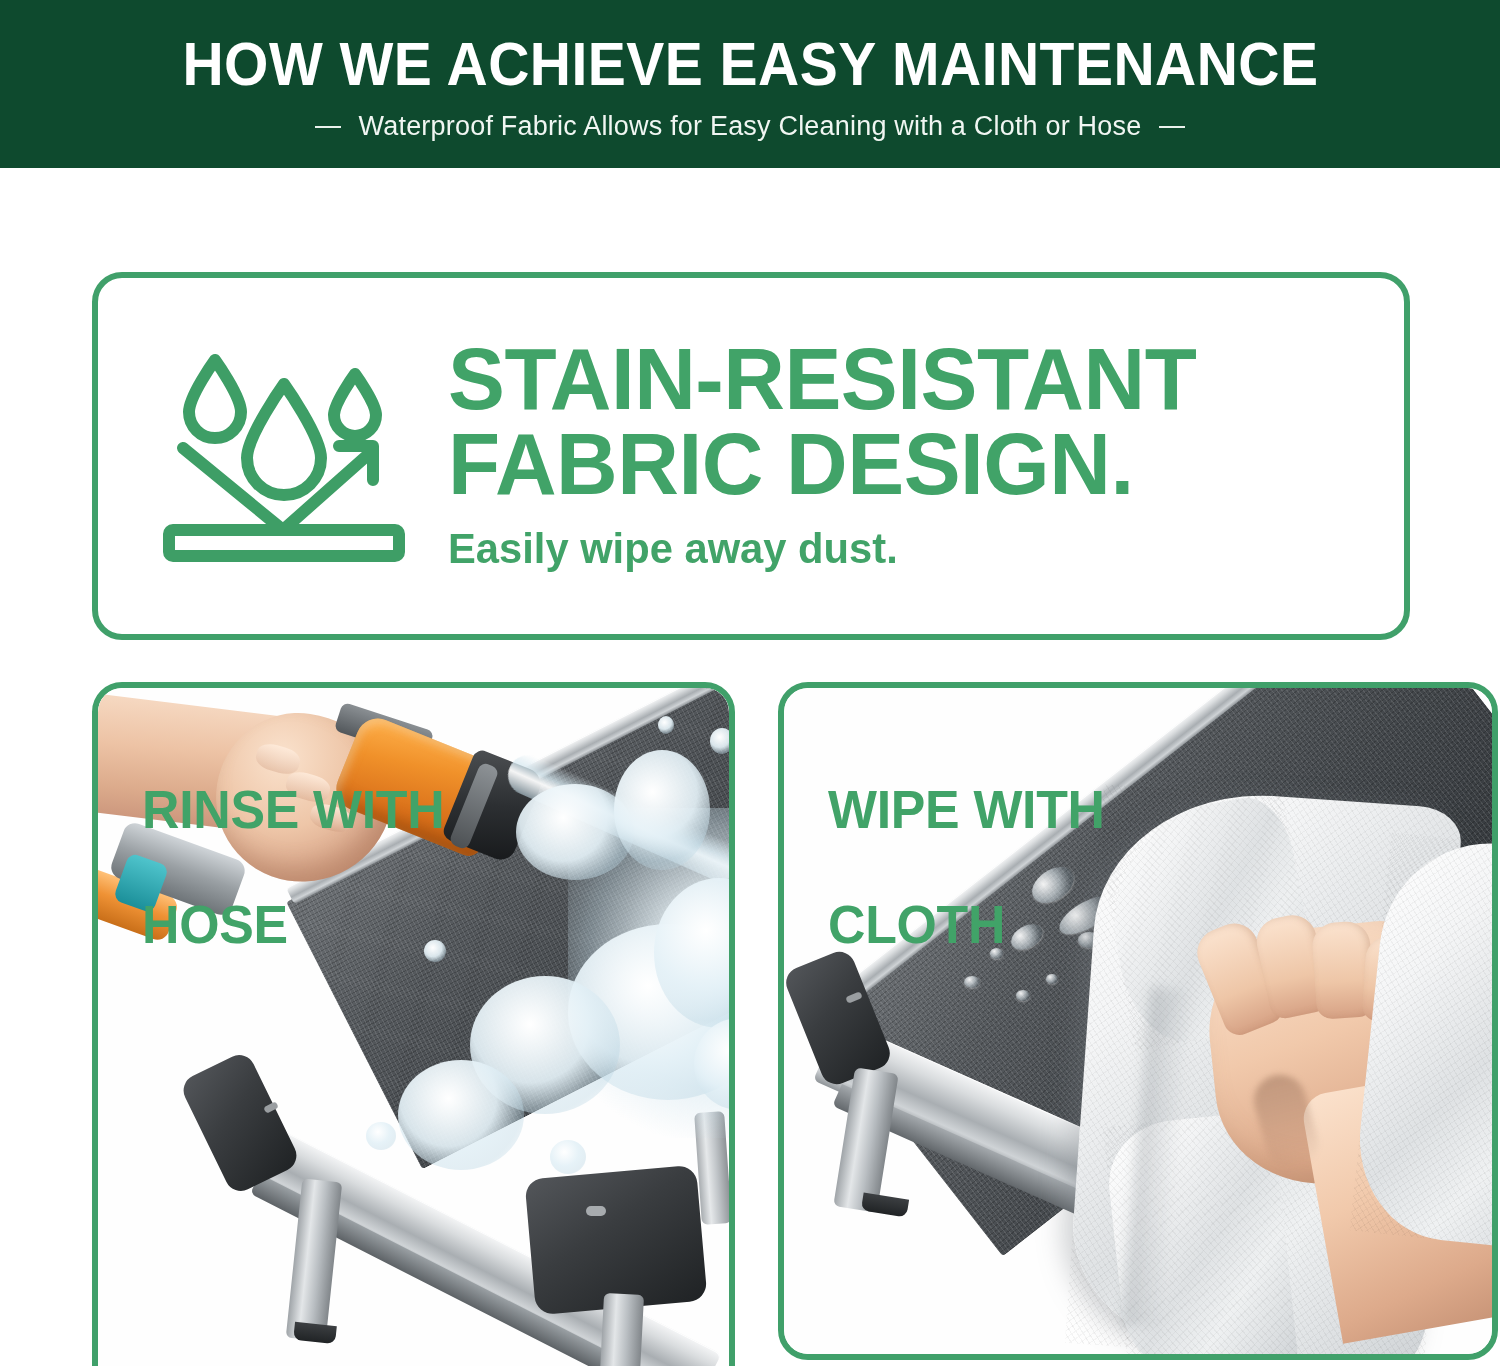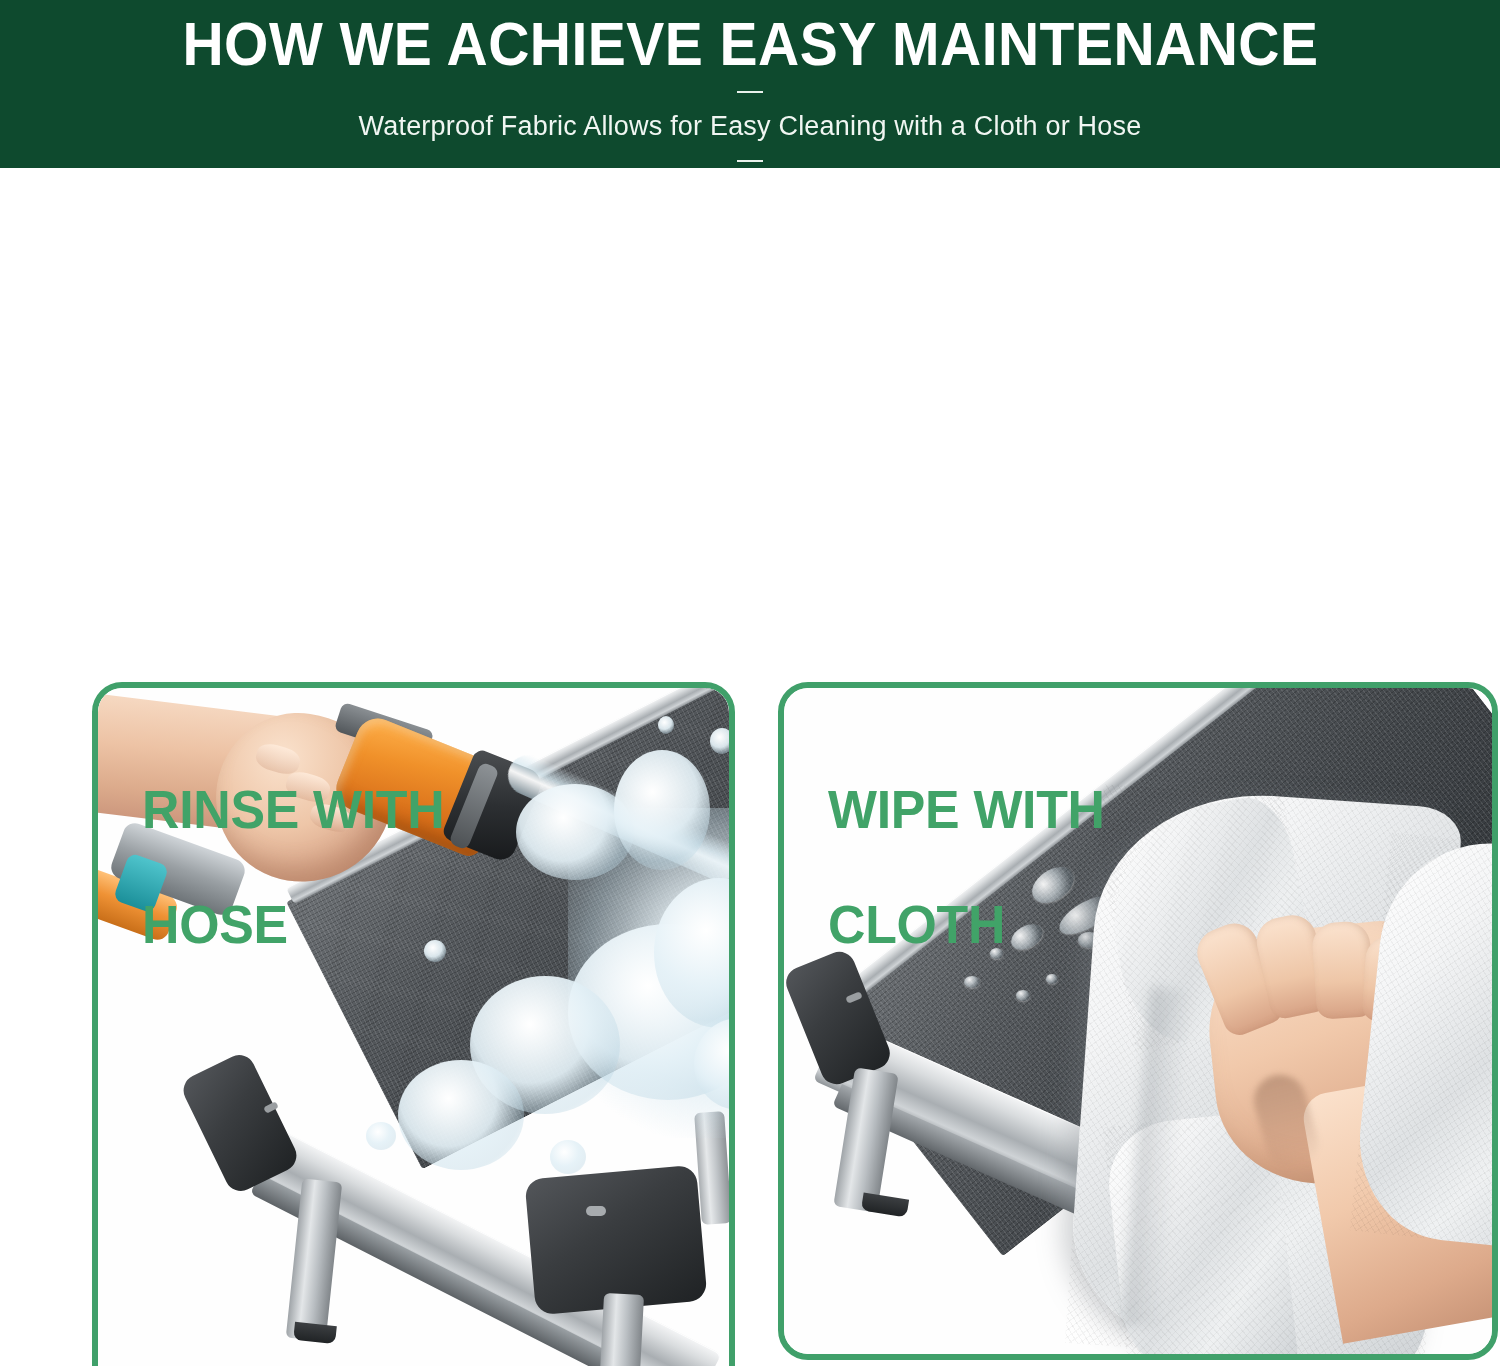--- a/index.html
+++ b/index.html
@@ -39,21 +39,20 @@
     white-space: nowrap;
     margin: 0;
   }
   .header-sub-row {
     display: flex;
     align-items: center;
     justify-content: center;
     gap: 18px;
     margin-top: 16px;
     white-space: nowrap;
-    flex-direction: column;
   }
   .header-dash {
     display: inline-block;
     width: 26px;
     height: 2px;
     background: #e9f1ec;
   }
   .header-sub {
     color: #f0f6f2;
     font-size: 27px;
@@ -319,20 +318,46 @@
   <div class="header-title">HOW WE ACHIEVE EASY MAINTENANCE</div>
   <div class="header-sub-row">
     <span class="header-dash"></span>
     <span class="header-sub">Waterproof Fabric Allows for Easy Cleaning with a Cloth or Hose</span>
     <span class="header-dash"></span>
   </div>
 </div>
 
 <div class="stage">
 
+  <div class="card card-top">
+
+    <div class="feature-icon">
+      <svg width="250" height="228" viewBox="0 0 250 228" fill="none" stroke="#3E9E66" stroke-width="12" stroke-linecap="round" stroke-linejoin="round">
+
+        <path d="M56 18 C56 18 30 54 30 70 a26 26 0 0 0 52 0 C82 54 56 18 56 18 Z"></path>
+
+        <path d="M125 42 C125 42 88 94 88 116 a37 37 0 0 0 74 0 C162 94 125 42 125 42 Z"></path>
+
+        <path d="M196 32 C196 32 175 61 175 73 a21 21 0 0 0 42 0 C217 61 196 32 196 32 Z"></path>
+
+        <path d="M24 106 L124 188"></path>
+
+        <path d="M124 188 L212 110"></path>
+        <path d="M180 104 L214 104 L214 138"></path>
+
+        <rect x="10" y="188" width="230" height="26" rx="4"></rect>
+      </svg>
+    </div>
+
+    <div class="feature-text">
+      <div class="feature-title">STAIN-RESISTANT</div>
+      <div class="feature-title">FABRIC DESIGN.</div>
+      <div class="feature-sub">Easily wipe away dust.</div>
+    </div>
+  </div>
 
   <div class="card card-bl">
 
     <div class="photo-canvas">
 
       <div class="cot-mesh" style="left:188px; top:214px; width:640px; height:300px; transform:rotate(-27deg); transform-origin:left top; border-radius:4px;"></div>
 
       <div class="cot-rail" style="left:188px; top:200px; width:640px; height:18px; transform:rotate(-27deg); transform-origin:left top; border-radius:4px;"></div>
 
       <div class="cot-rail" style="left:160px; top:430px; width:520px; height:58px; transform:rotate(27deg); transform-origin:left top; border-radius:6px;"></div>

